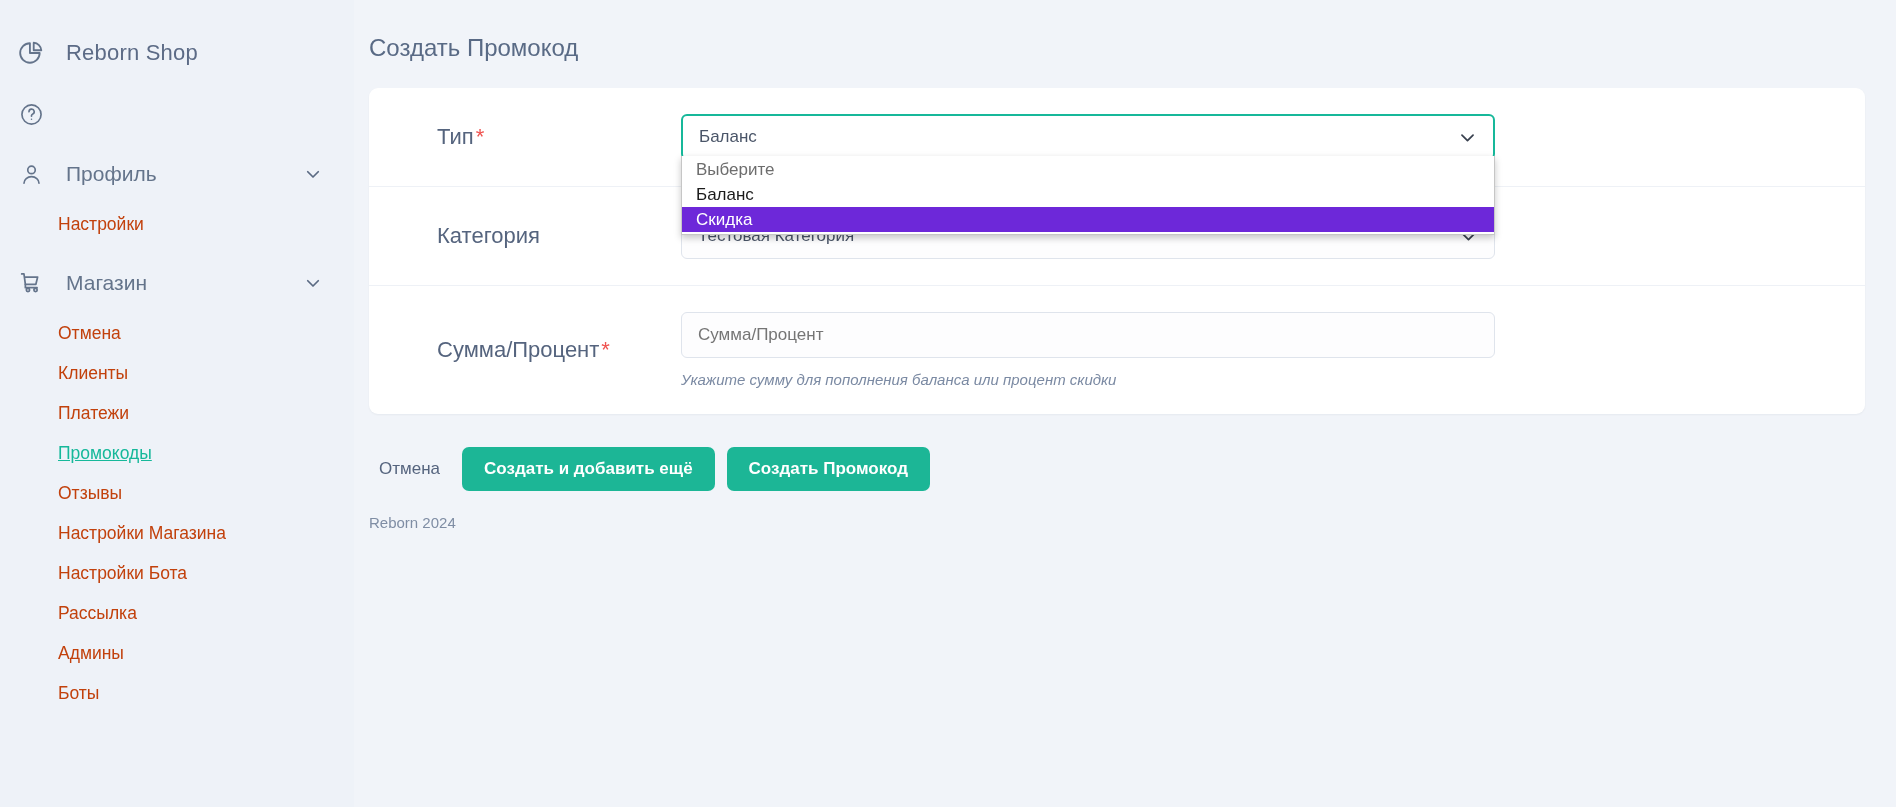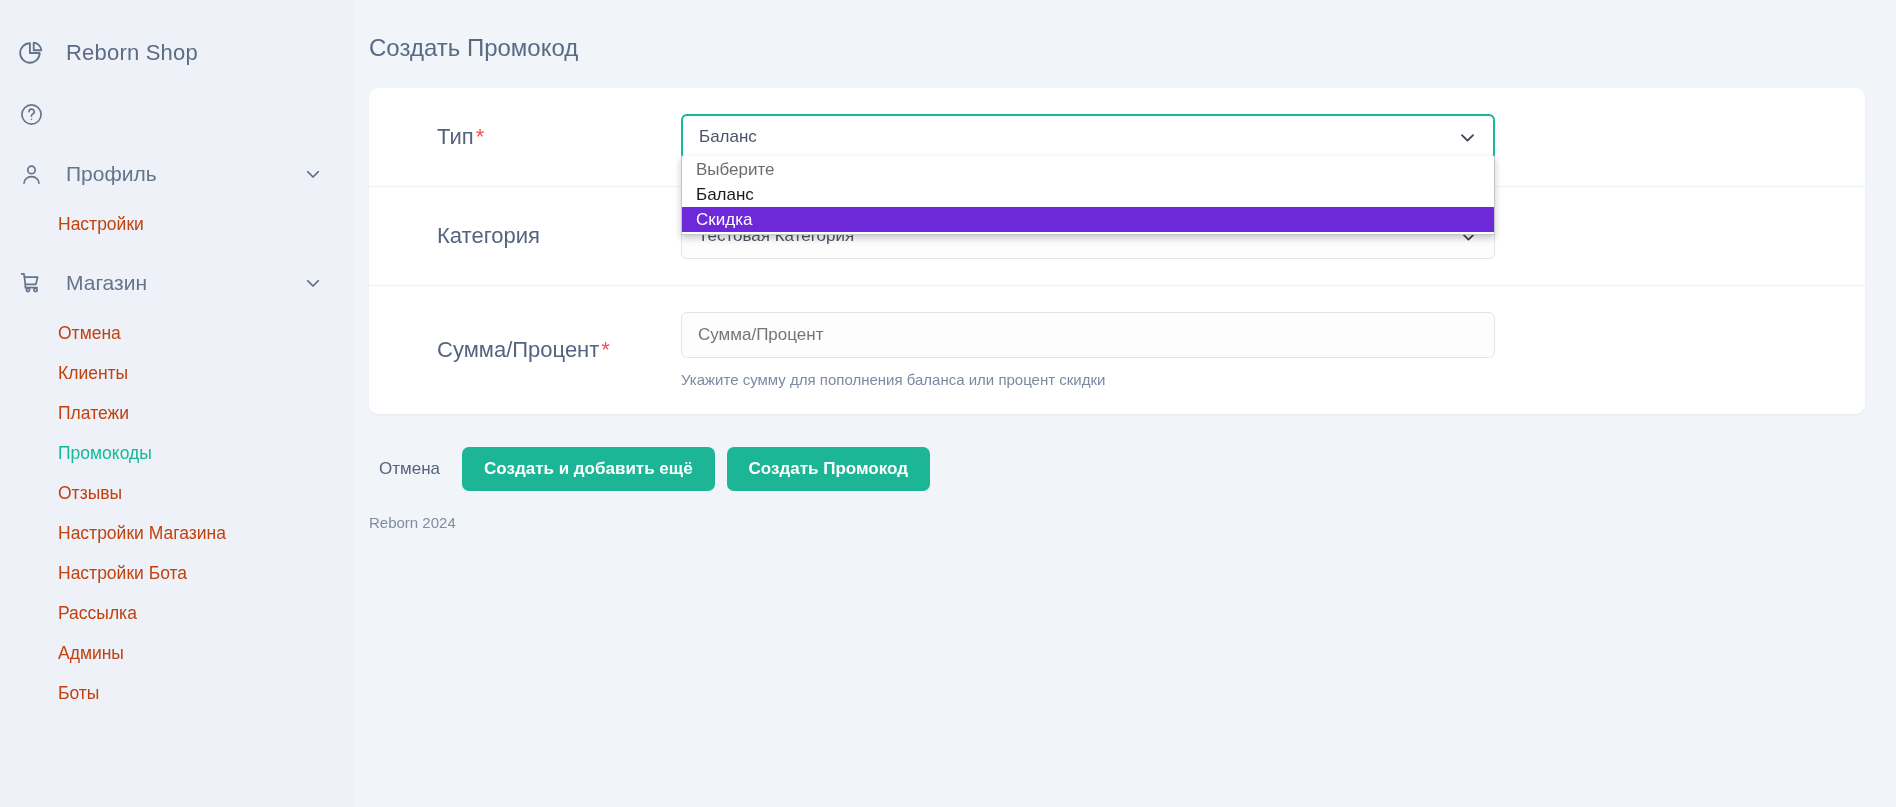--- a/index.html
+++ b/index.html
@@ -72,21 +72,21 @@
 
   .subitem {
     padding-left: 58px;
     height: 40px;
     display: flex;
     align-items: center;
     font-size: 17.5px;
     color: #c2410c;
     cursor: pointer;
   }
-  .subitem.active { color: #16b89a; }
+  .subitem.active { color: #16b89a; text-decoration: underline; }
 
   .grp-gap { height: 9px; }
 
   
   .main {
     flex: 1 1 auto;
     position: relative;
     padding: 0;
     height: 807px;
   }
@@ -157,20 +157,21 @@
     background: #fff;
   }
   .select-box .caret { color: #3a4351; display: flex; }
 
   .text-input.placeholder-style { color: #9aa5b5; }
 
   .hint {
     margin-top: 13px;
     font-size: 15px;
     color: #7b8aa3;
+    font-style: italic;
   }
 
   
   .dropdown-popup {
     position: absolute;
     left: 0px;
     top: 42px;
     width: 100%;
     background: #ffffff;
     border: 1px solid #c6c6c6;

